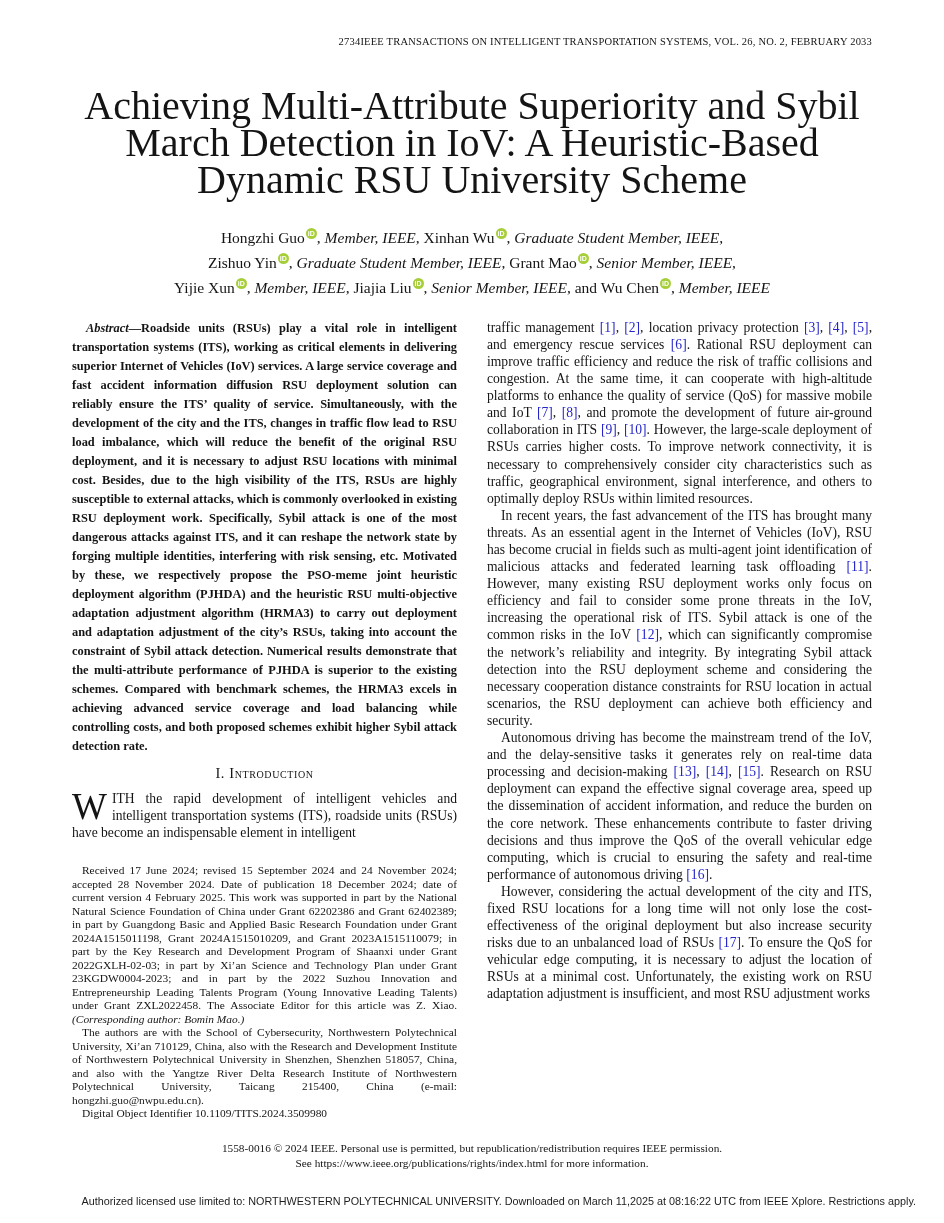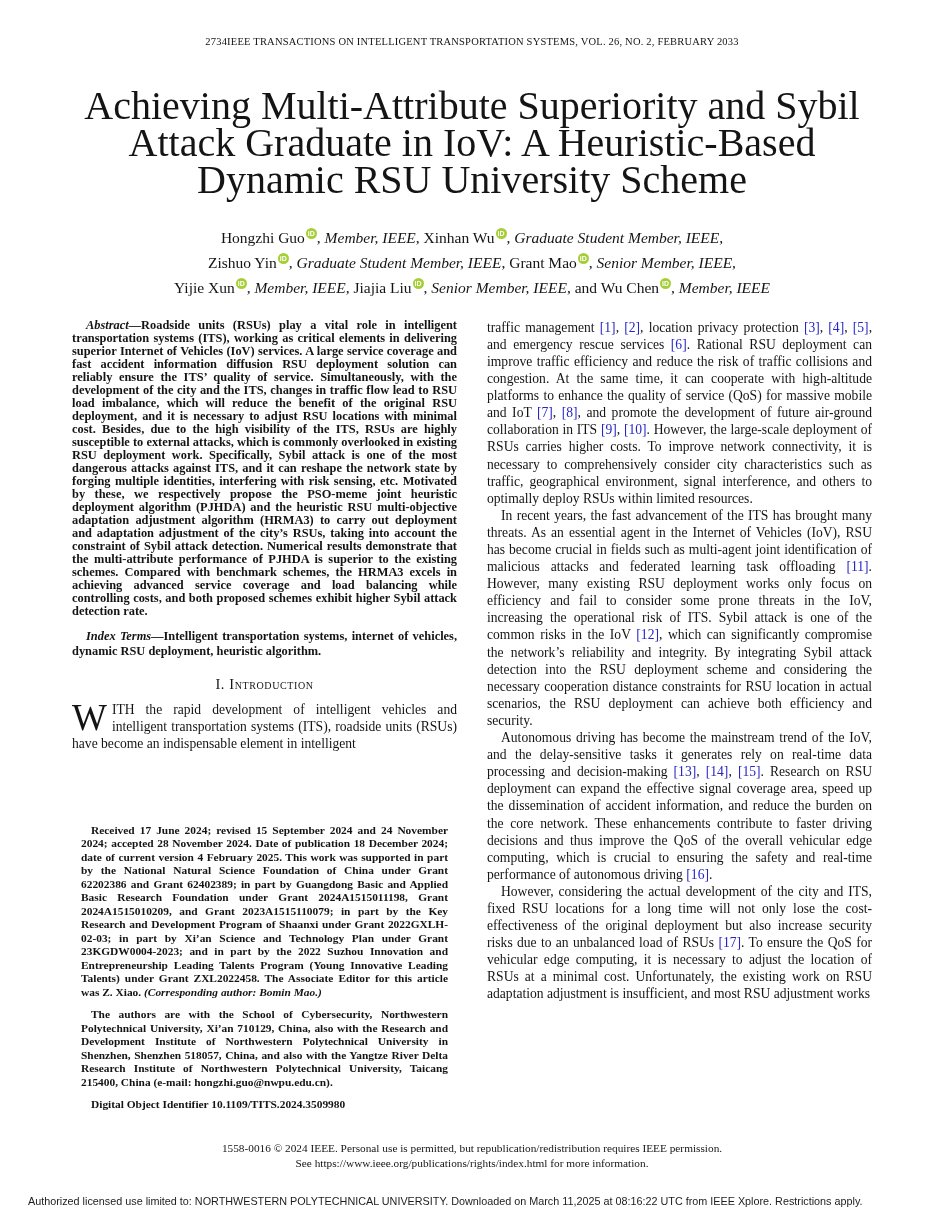--- a/index.html
+++ b/index.html
@@ -2,21 +2,21 @@
 <html><head>
 <meta charset="utf-8">
 <style>
   html,body{margin:0;padding:0;background:#d9d9d9;}
   .page{
     width:944px;height:1223px;background:#ffffff;position:relative;
     font-family:"Liberation Serif", serif;color:#141414;box-sizing:border-box;
     padding:36px 72px 0 72px;overflow:hidden;margin:0 auto;
   }
   .running-head{
-    display:flex;justify-content:center;align-items:baseline;
+    display:flex;justify-content:flex-end;align-items:baseline;
     font-size:10.5px;letter-spacing:.2px;
   }
   .paper-title{
     margin-top:40px;text-align:center;font-size:40px;line-height:37px;font-weight:normal;
   }
   .authors-block{
     margin-top:25px;text-align:center;font-size:15.5px;line-height:25px;
   }
   .author-role{font-style:italic;}
   .orcid{
@@ -24,87 +24,84 @@
     color:#fff;font-family:"Liberation Sans",sans-serif;font-weight:bold;
     font-size:7px;line-height:11px;text-align:center;vertical-align:super;
     margin-left:1px;position:relative;top:-1px;
   }
   .columns{
     margin-top:19px;display:flex;gap:30px;height:802px;overflow:hidden;
   }
   .col{width:385px;box-sizing:border-box;}
   .col-left{display:flex;flex-direction:column;}
   .abstract{
-    font-weight:bold;font-size:12.4px;line-height:13px;text-align:justify;
+    font-weight:bold;font-size:12.4px;line-height:19px;text-align:justify;
     text-indent:14px;margin:0;
   }
   .abstract-lead,.index-lead{font-style:italic;}
   .index-terms{
     font-weight:bold;font-size:12.4px;line-height:15.5px;text-align:justify;
     text-indent:14px;margin:11px 0 0 0;
   }
   .section-heading{
     text-align:center;font-size:14.5px;font-weight:normal;
-    font-variant:small-caps;letter-spacing:.6px;margin:16px 0 8px 0;
+    font-variant:small-caps;letter-spacing:.6px;margin:9px 0 8px 0;
   }
   .intro-para{
     font-size:13.6px;line-height:17.1px;text-align:justify;margin:0;
   }
   .dropcap{
     float:left;font-size:37px;line-height:31px;padding:1px 5px 0 0;
   }
   .footnote{
     margin-top:auto;font-size:11.4px;line-height:13.5px;text-align:justify;
   }
-  .footnote p{margin:9px;text-indent:10px;font-weight:bold;}
+  .footnote p{margin:0;text-indent:10px;}
   .fn-italic{font-style:italic;}
   .body-para{
     font-size:13.6px;line-height:17.1px;text-align:justify;text-indent:14px;margin:0;
   }
   .body-para.no-indent{text-indent:0;}
   .cite{cursor:pointer;}
   .footer-center{
     position:absolute;bottom:52px;left:0;right:0;text-align:center;
     font-size:11.3px;line-height:15px;
   }
   .authorized{
-    position:absolute;bottom:16px;left:28px;right:28px;text-align:left;
+    position:absolute;bottom:16px;left:28px;right:28px;text-align:right;
     font-family:"Liberation Sans",sans-serif;font-size:10.8px;color:#1c1c1c;
   }
 </style>
 </head>
 <body>
 
 <div class="page">
 
   <div class="running-head">
     <span>2734</span>
     <span>IEEE TRANSACTIONS ON INTELLIGENT TRANSPORTATION SYSTEMS, VOL. 26, NO. 2, FEBRUARY 2033</span>
   </div>
 
   <h1 class="paper-title">
     <div>Achieving Multi-Attribute Superiority and Sybil</div>
-    <div>Attack Graduate in IoV: A Heuristic-Based</div>
+    <div>March Detection in IoV: A Heuristic-Based</div>
     <div>Dynamic RSU University Scheme</div>
   </h1>
 
   <div class="authors-block" id="author-lines">
       <div class="author-line"><span>Hongzhi Guo</span><span class="orcid" style="background: rgb(166, 206, 57);">iD</span>, <i class="author-role">Member, IEEE</i>, <span>Xinhan Wu</span><span class="orcid" style="background: rgb(166, 206, 57);">iD</span>, <i class="author-role">Graduate Student Member, IEEE</i>,</div>
       <div class="author-line"><span>Zishuo Yin</span><span class="orcid" style="background: rgb(166, 206, 57);">iD</span>, <i class="author-role">Graduate Student Member, IEEE</i>, <span>Grant Mao</span><span class="orcid" style="background: rgb(166, 206, 57);">iD</span>, <i class="author-role">Senior Member, IEEE</i>,</div>
       <div class="author-line"><span>Yijie Xun</span><span class="orcid" style="background: rgb(166, 206, 57);">iD</span>, <i class="author-role">Member, IEEE</i>, <span>Jiajia Liu</span><span class="orcid" style="background: rgb(166, 206, 57);">iD</span>, <i class="author-role">Senior Member, IEEE</i>, and <span>Wu Chen</span><span class="orcid" style="background: rgb(166, 206, 57);">iD</span>, <i class="author-role">Member, IEEE</i></div>
     </div>
 
   <div class="columns">
 
     <div class="col col-left">
       <p class="abstract">
         <span class="abstract-lead">Abstract—</span><span>Roadside units (RSUs) play a vital role in intelligent transportation systems (ITS), working as critical elements in delivering superior Internet of Vehicles (IoV) services. A large service coverage and fast accident information diffusion RSU deployment solution can reliably ensure the ITS’ quality of service. Simultaneously, with the development of the city and the ITS, changes in traffic flow lead to RSU load imbalance, which will reduce the benefit of the original RSU deployment, and it is necessary to adjust RSU locations with minimal cost. Besides, due to the high visibility of the ITS, RSUs are highly susceptible to external attacks, which is commonly overlooked in existing RSU deployment work. Specifically, Sybil attack is one of the most dangerous attacks against ITS, and it can reshape the network state by forging multiple identities, interfering with risk sensing, etc. Motivated by these, we respectively propose the PSO-meme joint heuristic deployment algorithm (PJHDA) and the heuristic RSU multi-objective adaptation adjustment algorithm (HRMA3) to carry out deployment and adaptation adjustment of the city’s RSUs, taking into account the constraint of Sybil attack detection. Numerical results demonstrate that the multi-attribute performance of PJHDA is superior to the existing schemes. Compared with benchmark schemes, the HRMA3 excels in achieving advanced service coverage and load balancing while controlling costs, and both proposed schemes exhibit higher Sybil attack detection rate.</span>
-      </p>
-      <p class="index-terms">
-        <span class="index-lead">Index Terms—</span><span>Intelligent transportation systems, internet of vehicles, dynamic RSU deployment, heuristic algorithm.</span>
       </p>
       <h2 class="section-heading">I. Introduction</h2>
       <p class="intro-para">
         <span class="dropcap">W</span><span>ITH the rapid development of intelligent vehicles and intelligent transportation systems (ITS), roadside units (RSUs) have become an indispensable element in intelligent</span>
       </p>
       <div class="footnote">
         <p><span>Received 17 June 2024; revised 15 September 2024 and 24 November 2024; accepted 28 November 2024. Date of publication 18 December 2024; date of current version 4 February 2025. This work was supported in part by the National Natural Science Foundation of China under Grant 62202386 and Grant 62402389; in part by Guangdong Basic and Applied Basic Research Foundation under Grant 2024A1515011198, Grant 2024A1515010209, and Grant 2023A1515110079; in part by the Key Research and Development Program of Shaanxi under Grant 2022GXLH-02-03; in part by Xi’an Science and Technology Plan under Grant 23KGDW0004-2023; and in part by the 2022 Suzhou Innovation and Entrepreneurship Leading Talents Program (Young Innovative Leading Talents) under Grant ZXL2022458. The Associate Editor for this article was Z. Xiao. </span><span class="fn-italic">(Corresponding author: Bomin Mao.)</span></p>
         <p>The authors are with the School of Cybersecurity, Northwestern Polytechnical University, Xi’an 710129, China, also with the Research and Development Institute of Northwestern Polytechnical University in Shenzhen, Shenzhen 518057, China, and also with the Yangtze River Delta Research Institute of Northwestern Polytechnical University, Taicang 215400, China (e-mail: hongzhi.guo@nwpu.edu.cn).</p>
         <p>Digital Object Identifier 10.1109/TITS.2024.3509980</p>
       </div>

